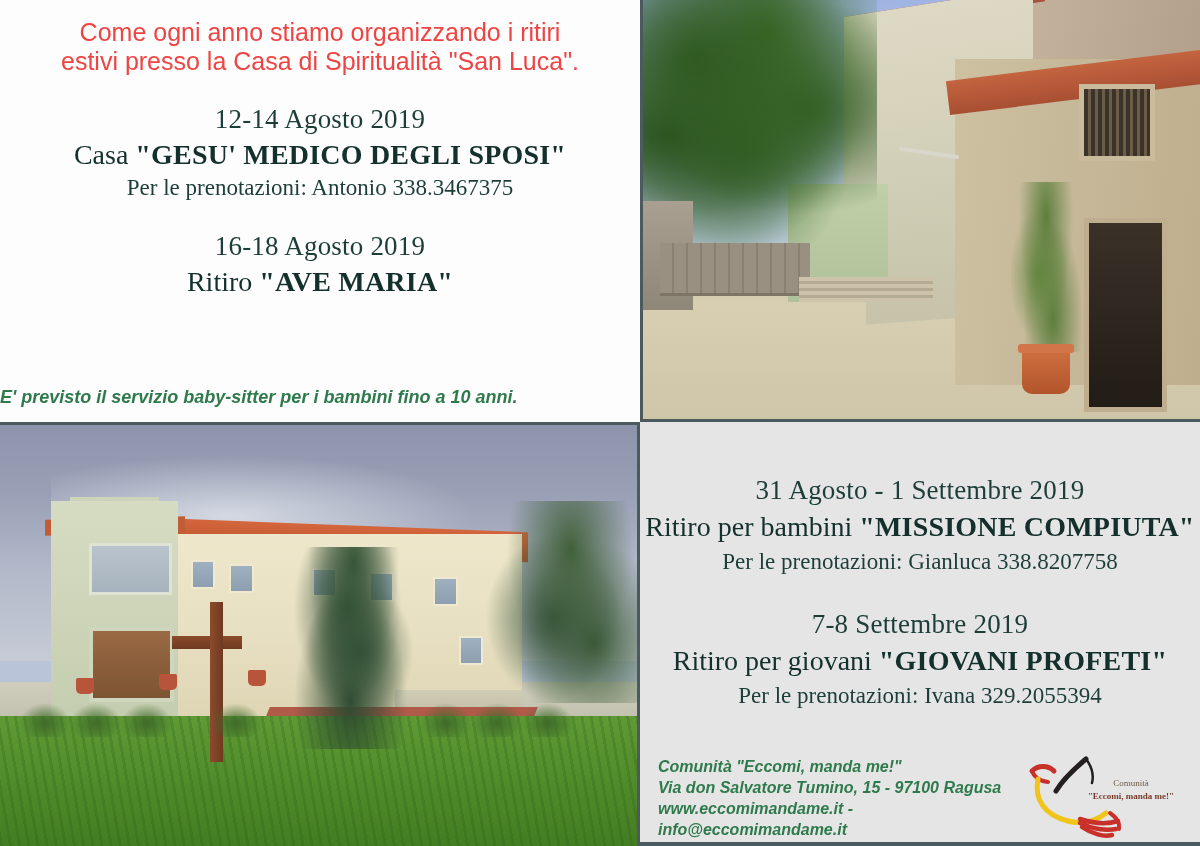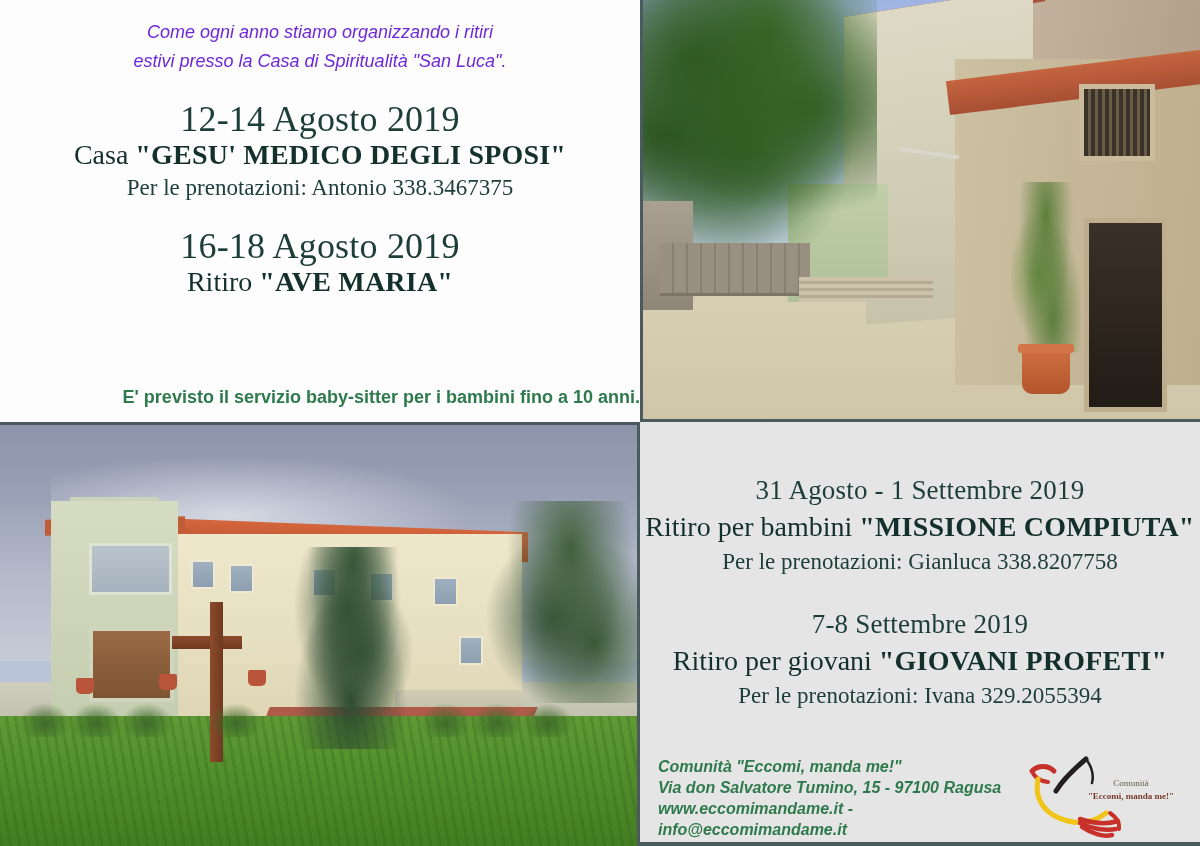--- a/index.html
+++ b/index.html
@@ -247,56 +247,56 @@
     position: absolute;
     inset: 0;
     display: flex;
     flex-direction: column;
     justify-content: flex-start;
     box-sizing: border-box;
   }
 
   .intro {
     font-family: "Liberation Sans", sans-serif;
-    color: #6d28d9;
-    font-size: 18px;
+    color: #ef4444;
+    font-size: 25px;
     line-height: 29px;
     text-align: center;
     margin: 18px 22px 0 22px;
-    font-style: italic;
   }
 
   .event { text-align: center; }
   .ev-date {
     font-family: "Liberation Serif", serif;
     color: #1c3d38;
-    font-size: 36px;
+    font-size: 27px;
     line-height: 34px;
     letter-spacing: .2px;
   }
   .ev-title {
     font-family: "Liberation Serif", serif;
     color: #13302c;
     font-size: 28px;
     line-height: 37px;
   }
   .ev-title b { font-weight: bold; letter-spacing: .2px; }
   .ev-book {
     font-family: "Liberation Serif", serif;
     color: #1c3d38;
     font-size: 23px;
     line-height: 30px;
   }
 
   .note {
     font-family: "Liberation Sans", sans-serif;
+    font-style: italic;
     font-weight: bold;
     color: #2f7a4c;
     font-size: 18px;
-    text-align: right;
+    text-align: left;
     margin-top: auto;
     padding-bottom: 14px;
   }
 
   
   .br-events { padding-top: 50px; }
   .br-ev-date { font-size: 27px; line-height: 36px; }
   .br-ev-title { font-size: 28px; line-height: 38px; }
   .br-ev-book { font-size: 23px; line-height: 32px; }
 

